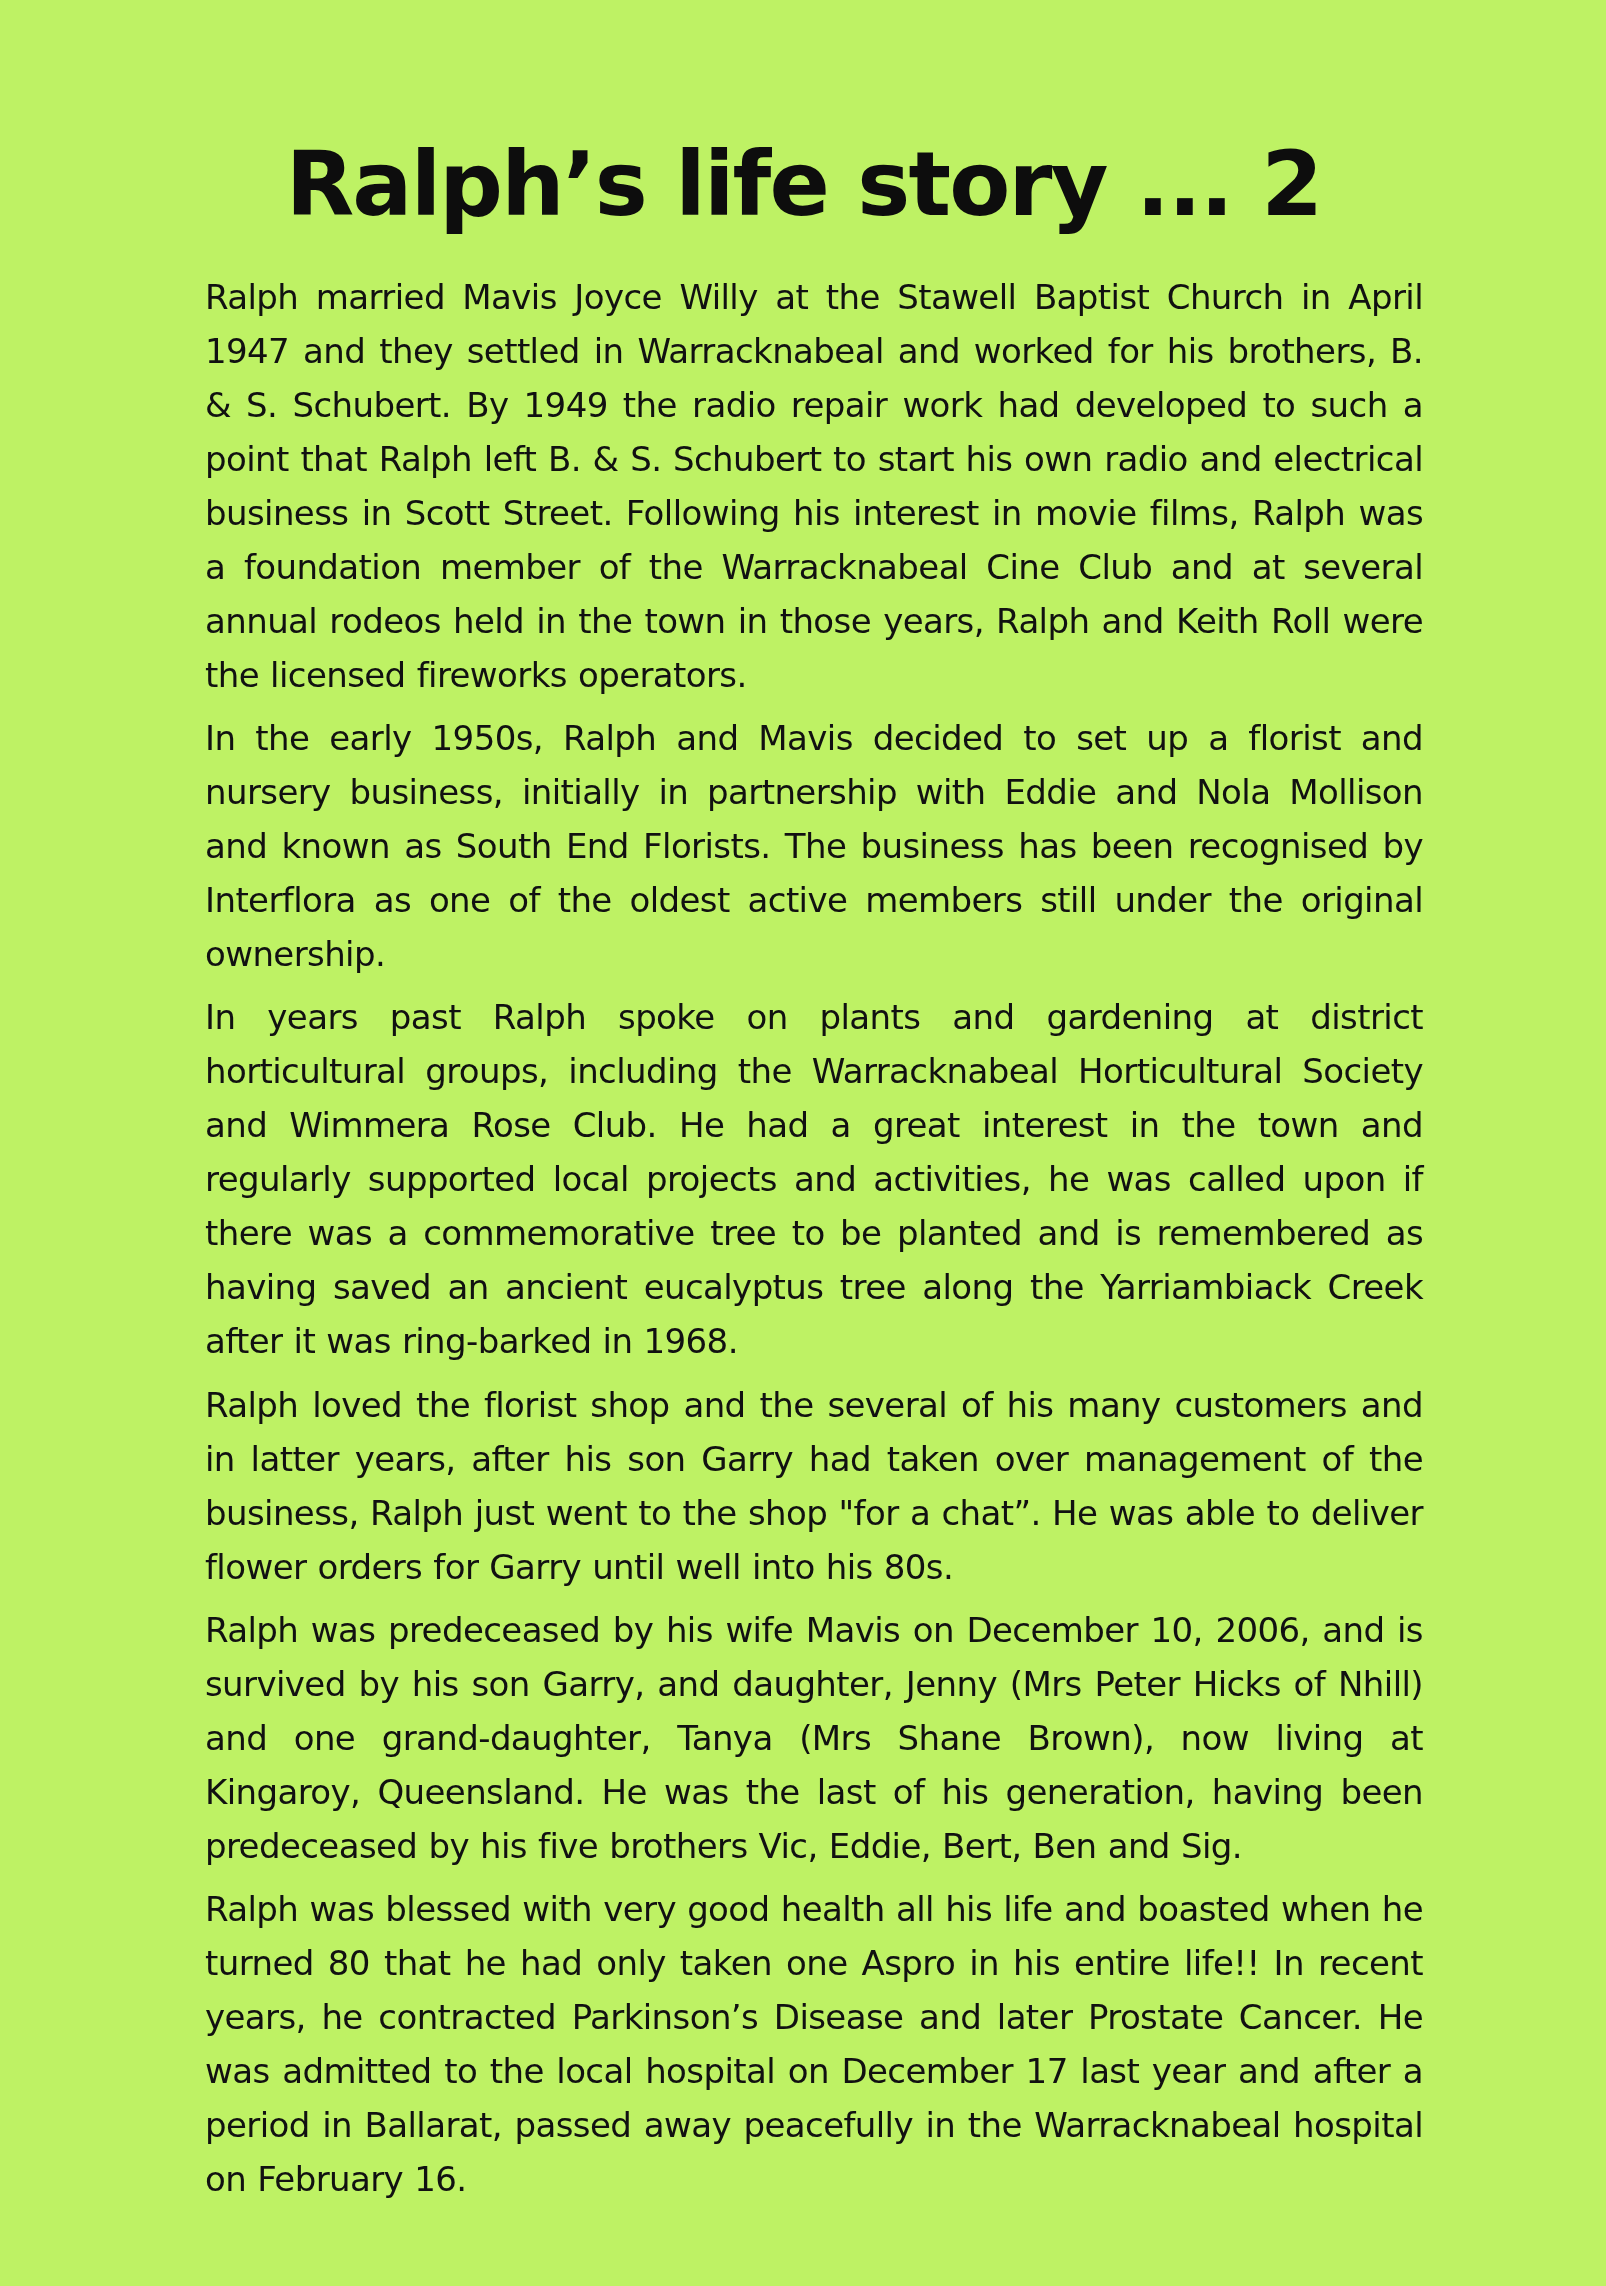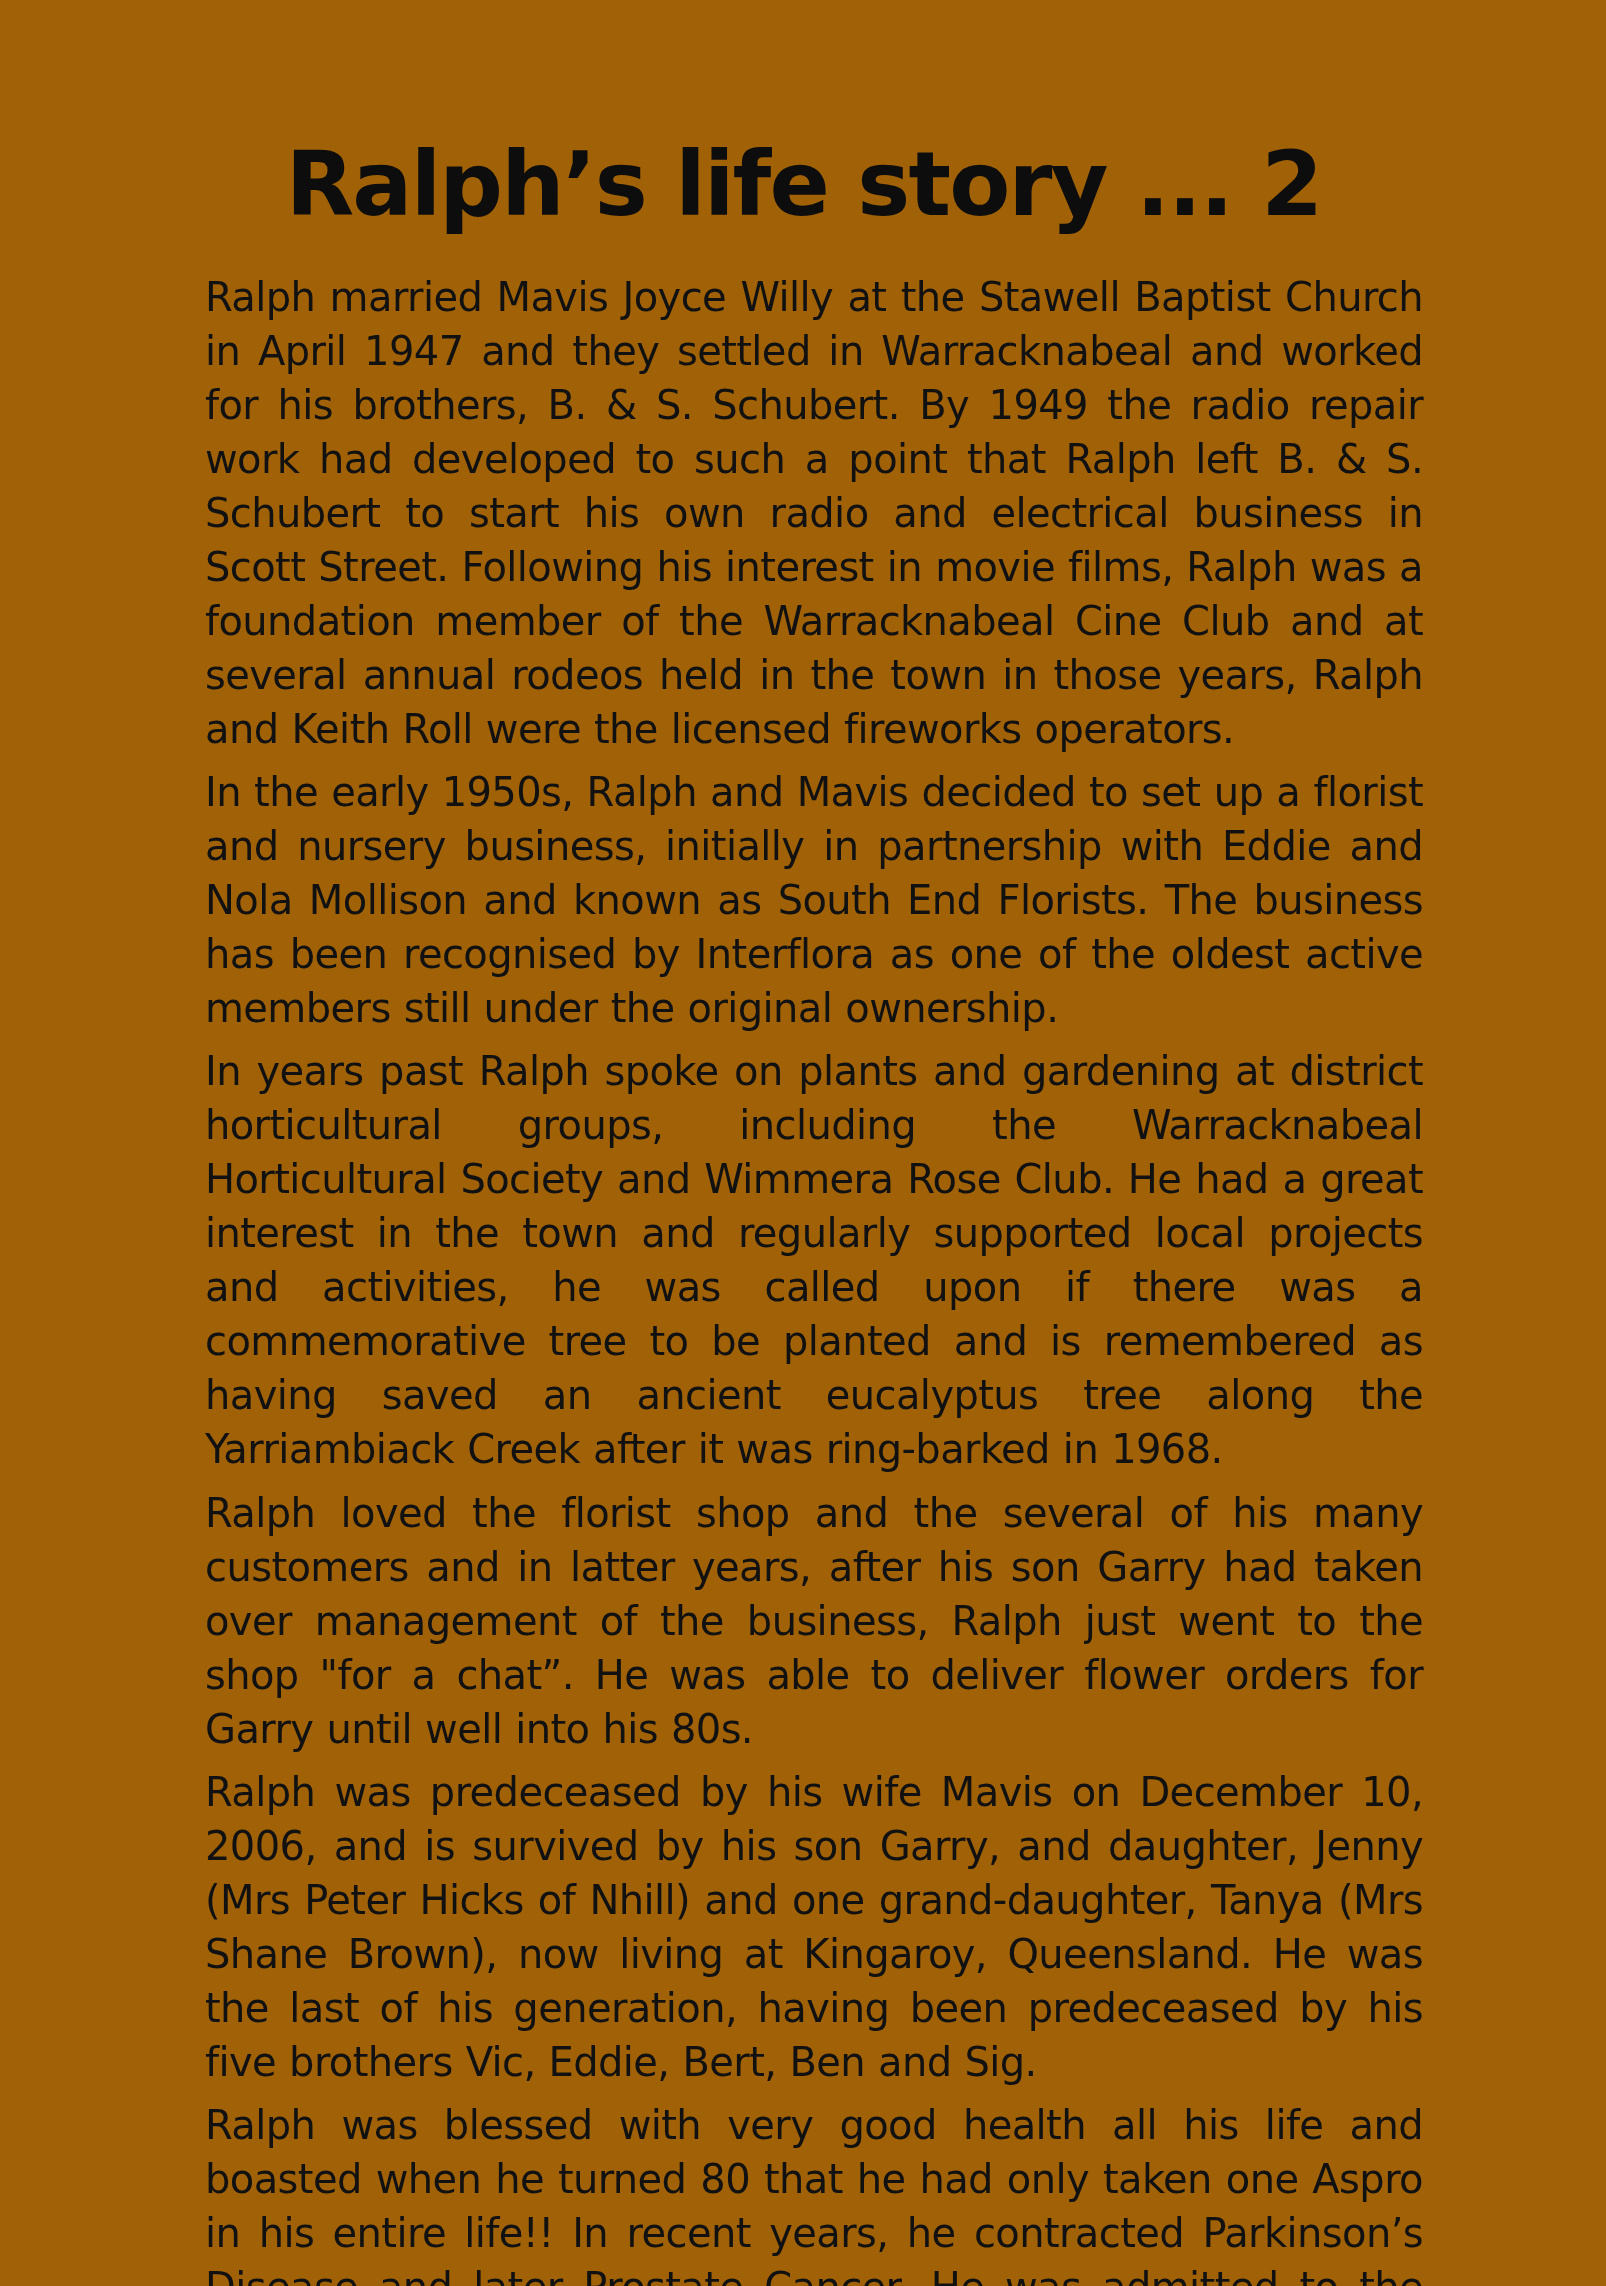--- a/index.html
+++ b/index.html
@@ -13,21 +13,21 @@
     position: relative;
     overflow: hidden;
     font-family: "DejaVu Sans", "Liberation Sans", sans-serif;
     color: #111111;
   }
   .page {
     position: absolute;
     left: 0; top: 0;
     width: 1607px;
     height: 2286px;
-    background: #a16207;
+    background: #bef264;
   }
   .title {
     position: absolute;
     top: 129px;
     left: 0;
     width: 1607px;
     text-align: center;
     font-family: "DejaVu Sans", "Liberation Sans", sans-serif;
     font-weight: bold;
     font-size: 89px;
@@ -37,21 +37,21 @@
     color: #0d0d0d;
   }
   .body-text {
     position: absolute;
     top: 270px;
     left: 205px;
     width: 1218px;
   }
   .para {
     margin: 0 0 9.2px 0;
-    font-size: 40px;
+    font-size: 34px;
     line-height: 54px;
     text-align: justify;
     letter-spacing: -0.6px;
     word-spacing: 0.9px;
     color: #111111;
   }
 </style>
 </head>
 <body>
 

